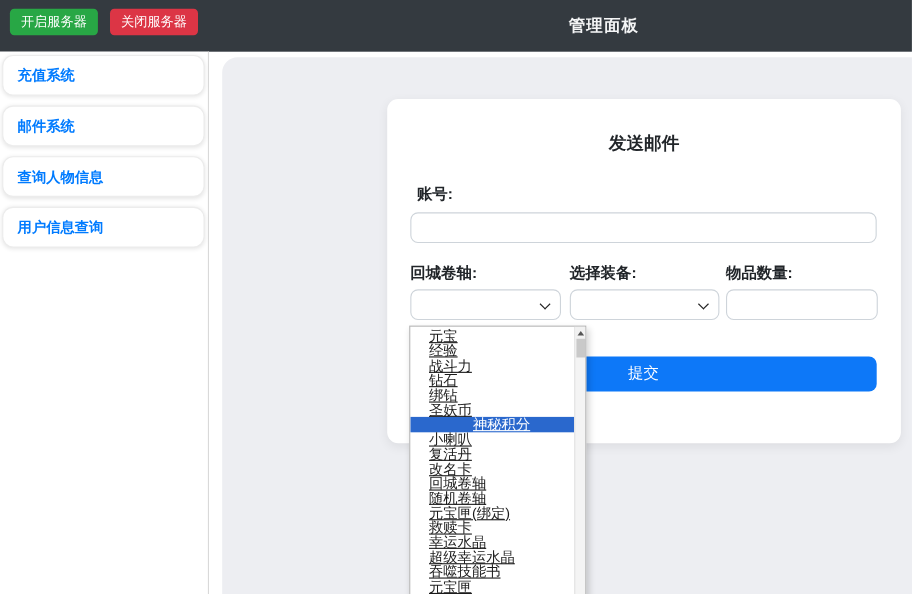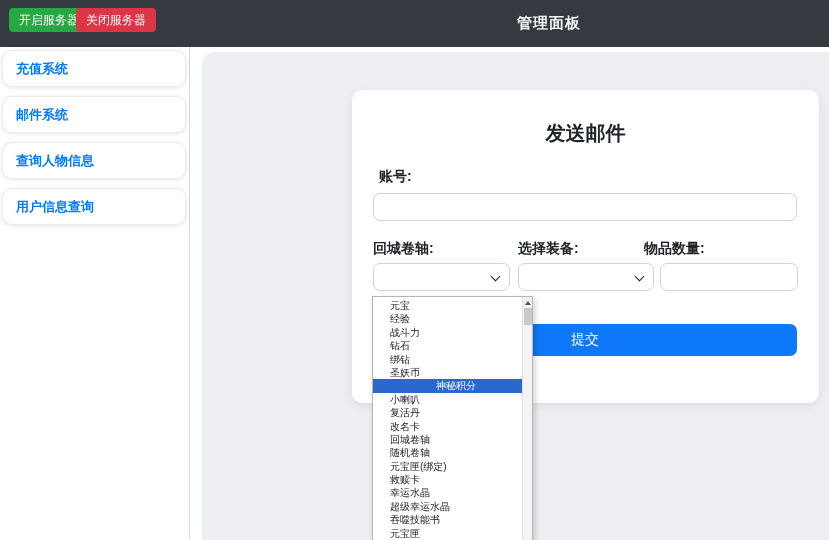--- a/index.html
+++ b/index.html
@@ -7,21 +7,21 @@
     font-family:"Liberation Sans","DejaVu Sans",sans-serif; }
   .stage { position:relative; width:829px; height:540px; overflow:hidden; }
 
   
   .navbar { position:absolute; left:0; top:0; width:829px; height:47px;
     background:var(--navbar-bg,#343a40); }
   .nav-btn { position:absolute; top:8px; height:24px; padding:0 10px;
     border:none; border-radius:4px; color:#fff; font-size:12px;
     font-family:inherit; cursor:pointer; line-height:24px; }
   .btn-start { left:9px; background:var(--start-green,#28a745); }
-  .btn-stop  { left:76px; background:var(--stop-red,#dc3545); }
+  .btn-stop  { left:100px; background:var(--stop-red,#dc3545); }
   .nav-title { position:absolute; left:517px; top:14px; color:#f4f5f6;
     font-size:15px; font-weight:bold; letter-spacing:1px; }
 
   
   .sidebar { position:absolute; left:0; top:47px; width:190px; height:493px;
     background:#fff; border-right:1px solid #d9d9d9; }
   .side-item { position:relative; margin:0 3px 9px 2px; height:37px;
     background:#fff; border:1px solid #ececec; border-radius:10px;
     box-shadow:0 1px 4px rgba(0,0,0,.10); line-height:36px;
     padding-left:13px; color:var(--link-blue,#007bff); font-size:13px;
@@ -31,27 +31,27 @@
   
   .main-panel { position:absolute; left:202px; top:52px; width:627px;
     height:488px; background:var(--panel-gray,#edeef2);
     border-top-left-radius:14px; }
 
   
   .card { position:absolute; left:150px; top:38px; width:467px; height:313px;
     background:#fff; border-radius:10px;
     box-shadow:0 3px 10px rgba(0,0,0,.07); }
   .card-title { position:absolute; left:0; top:30px; width:100%;
-    text-align:center; font-size:20px; font-weight:bold; color:#212529; }
+    text-align:center; font-size:16px; font-weight:bold; color:#212529; }
   .f-label { position:absolute; font-size:14px; font-weight:600;
     color:#212529; }
   .lab-account { left:27px; top:78px; }
   .lab-item    { left:21px; top:150px; }
   .lab-equip   { left:166px; top:150px; }
-  .lab-qty     { left:292px; top:150px; }
+  .lab-qty     { left:308px; top:150px; }
   .f-input { position:absolute; height:28px; background:#fff;
     border:1px solid #ced4da; border-radius:7px; font-size:13px;
     font-family:inherit; padding:0 8px; color:#212529; }
   .inp-account { left:21px; top:103px; width:424px; }
   .inp-qty     { left:308px; top:173px; width:138px; }
   .f-select { position:absolute; top:173px; height:28px; background:#fff;
     border:1px solid #ced4da; border-radius:7px; cursor:pointer; }
   .sel-item  { left:21px;  width:137px; }
   .sel-equip { left:166px; width:136px; }
   .chev { position:absolute; right:10px; top:9px; width:7px; height:7px;
@@ -60,22 +60,22 @@
   .submit-btn { position:absolute; left:21px; top:234px; width:424px;
     height:32px; background:var(--submit-blue,#0d78f8); color:#fff;
     border:none; border-radius:7px; font-size:14px; font-family:inherit;
     cursor:pointer; }
 
   
   .dropdown { position:absolute; left:372px; top:296px; width:161px;
     height:246px; background:#fff; border:1px solid #b6b6b6;
     box-shadow:2px 3px 6px rgba(0,0,0,.18); z-index:50; overflow:hidden; }
   .dd-list { position:absolute; left:0; top:2px; right:10px; }
-  .dd-option { height:13.4px; line-height:13.4px; font-size:10px;
-    color:#1b1b1b; padding-left:17px; white-space:nowrap; cursor:default; }
+  .dd-option { height:13.4px; line-height:13.4px; font-size:13px;
+    color:#1b1b1b; padding-left:17px; white-space:nowrap; cursor:default;text-decoration:underline; }
   .dd-option.selected { background:var(--highlight-blue,#2a68cd); color:#fff;text-align:center; }
   .dd-scrollbar { position:absolute; right:0; top:0; width:10px; height:100%;
     background:#f4f4f4; border-left:1px solid #e2e2e2; }
   .dd-scroll-up { position:absolute; top:0; left:0; width:10px; height:11px;
     background:#f1f1f1; cursor:pointer; }
   .dd-scroll-up::after { content:""; position:absolute; left:2px; top:3.5px;
     border-left:3px solid transparent; border-right:3px solid transparent;
     border-bottom:4px solid #555; }
   .dd-thumb { position:absolute; top:11px; left:1px; width:8px; height:17px;
     background:#c9c9c9; cursor:pointer; }

